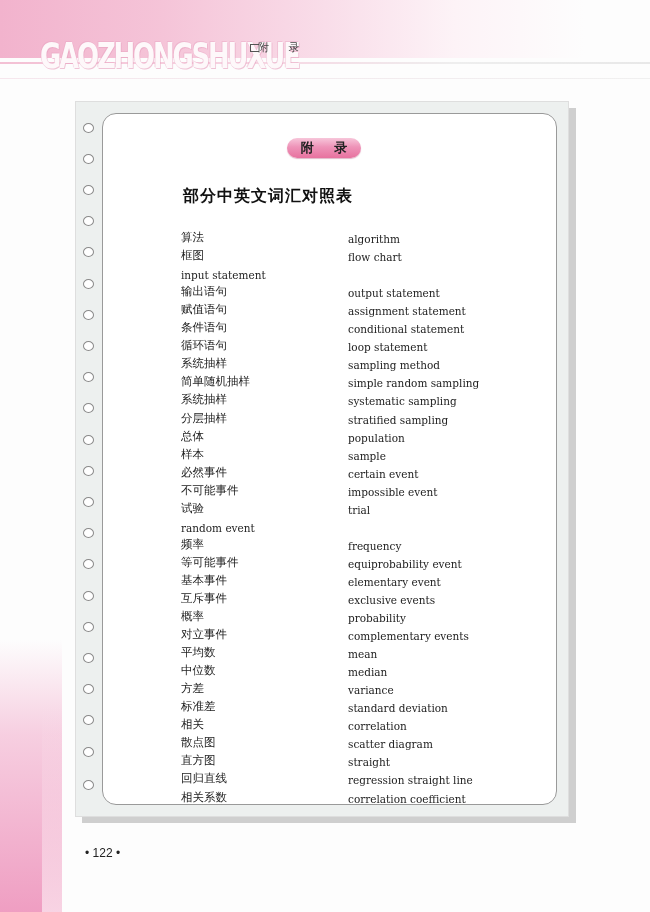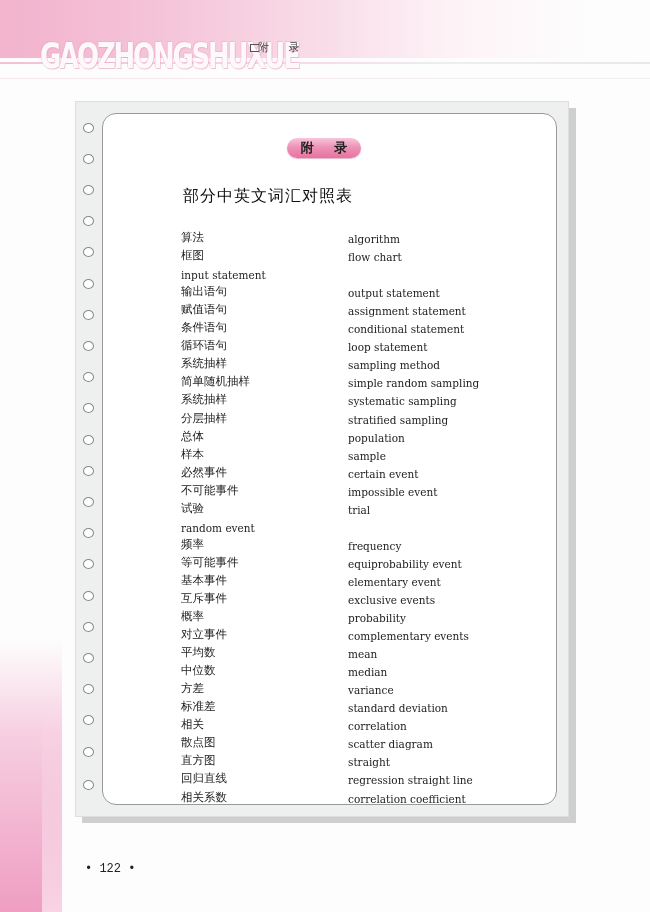--- a/index.html
+++ b/index.html
@@ -68,32 +68,31 @@
       position: absolute; left: 287px; top: 138px; width: 74px; height: 20px;
       border-radius: 10px;
       background: linear-gradient(to bottom, #f7c6da 0%, #ee93b8 45%, #e7729f 100%);
       box-shadow: 0 1px 1px rgba(180,80,120,0.4);
       text-align: center; line-height: 20px;
       font-family: "DejaVu Sans", sans-serif; font-weight: bold; font-size: 13px;
       color: #222; letter-spacing: 8px; text-indent: 8px;
     }
     .title {
       position: absolute; left: 0; width: 536px; top: 186px;
-      text-align: center; font-size: 16px; font-weight: normal; color: #111;
+      text-align: center; font-size: 16px; font-weight: bold; color: #111;
       letter-spacing: 1px;
     }
     .glossary { position: absolute; left: 181px; top: 227px; width: 340px; }
     .row { display: flex; height: 18.05px; align-items: flex-end; }
     .zh { width: 167px; font-size: 11.5px; color: #222; white-space: nowrap; }
     .en { font-size: 10.5px; color: #222; white-space: nowrap; }
     .page-num {
       position: absolute; left: 85px; top: 846px;
-      font-family: Liberation Mono, monospace; font-size: 12px; color: #222;
+      font-family: Liberation Sans, sans-serif; font-size: 12px; color: #222;
       white-space: nowrap;
-      margin-top: 16px;
     }
   </style>
 </head>
 <body>
 
 <div class="header-band"></div>
 <div class="header-line"></div>
 <div class="header-line2"></div>
 <div class="brand">GAOZHONGSHUXUE</div>
 <div class="section-mark"></div>

